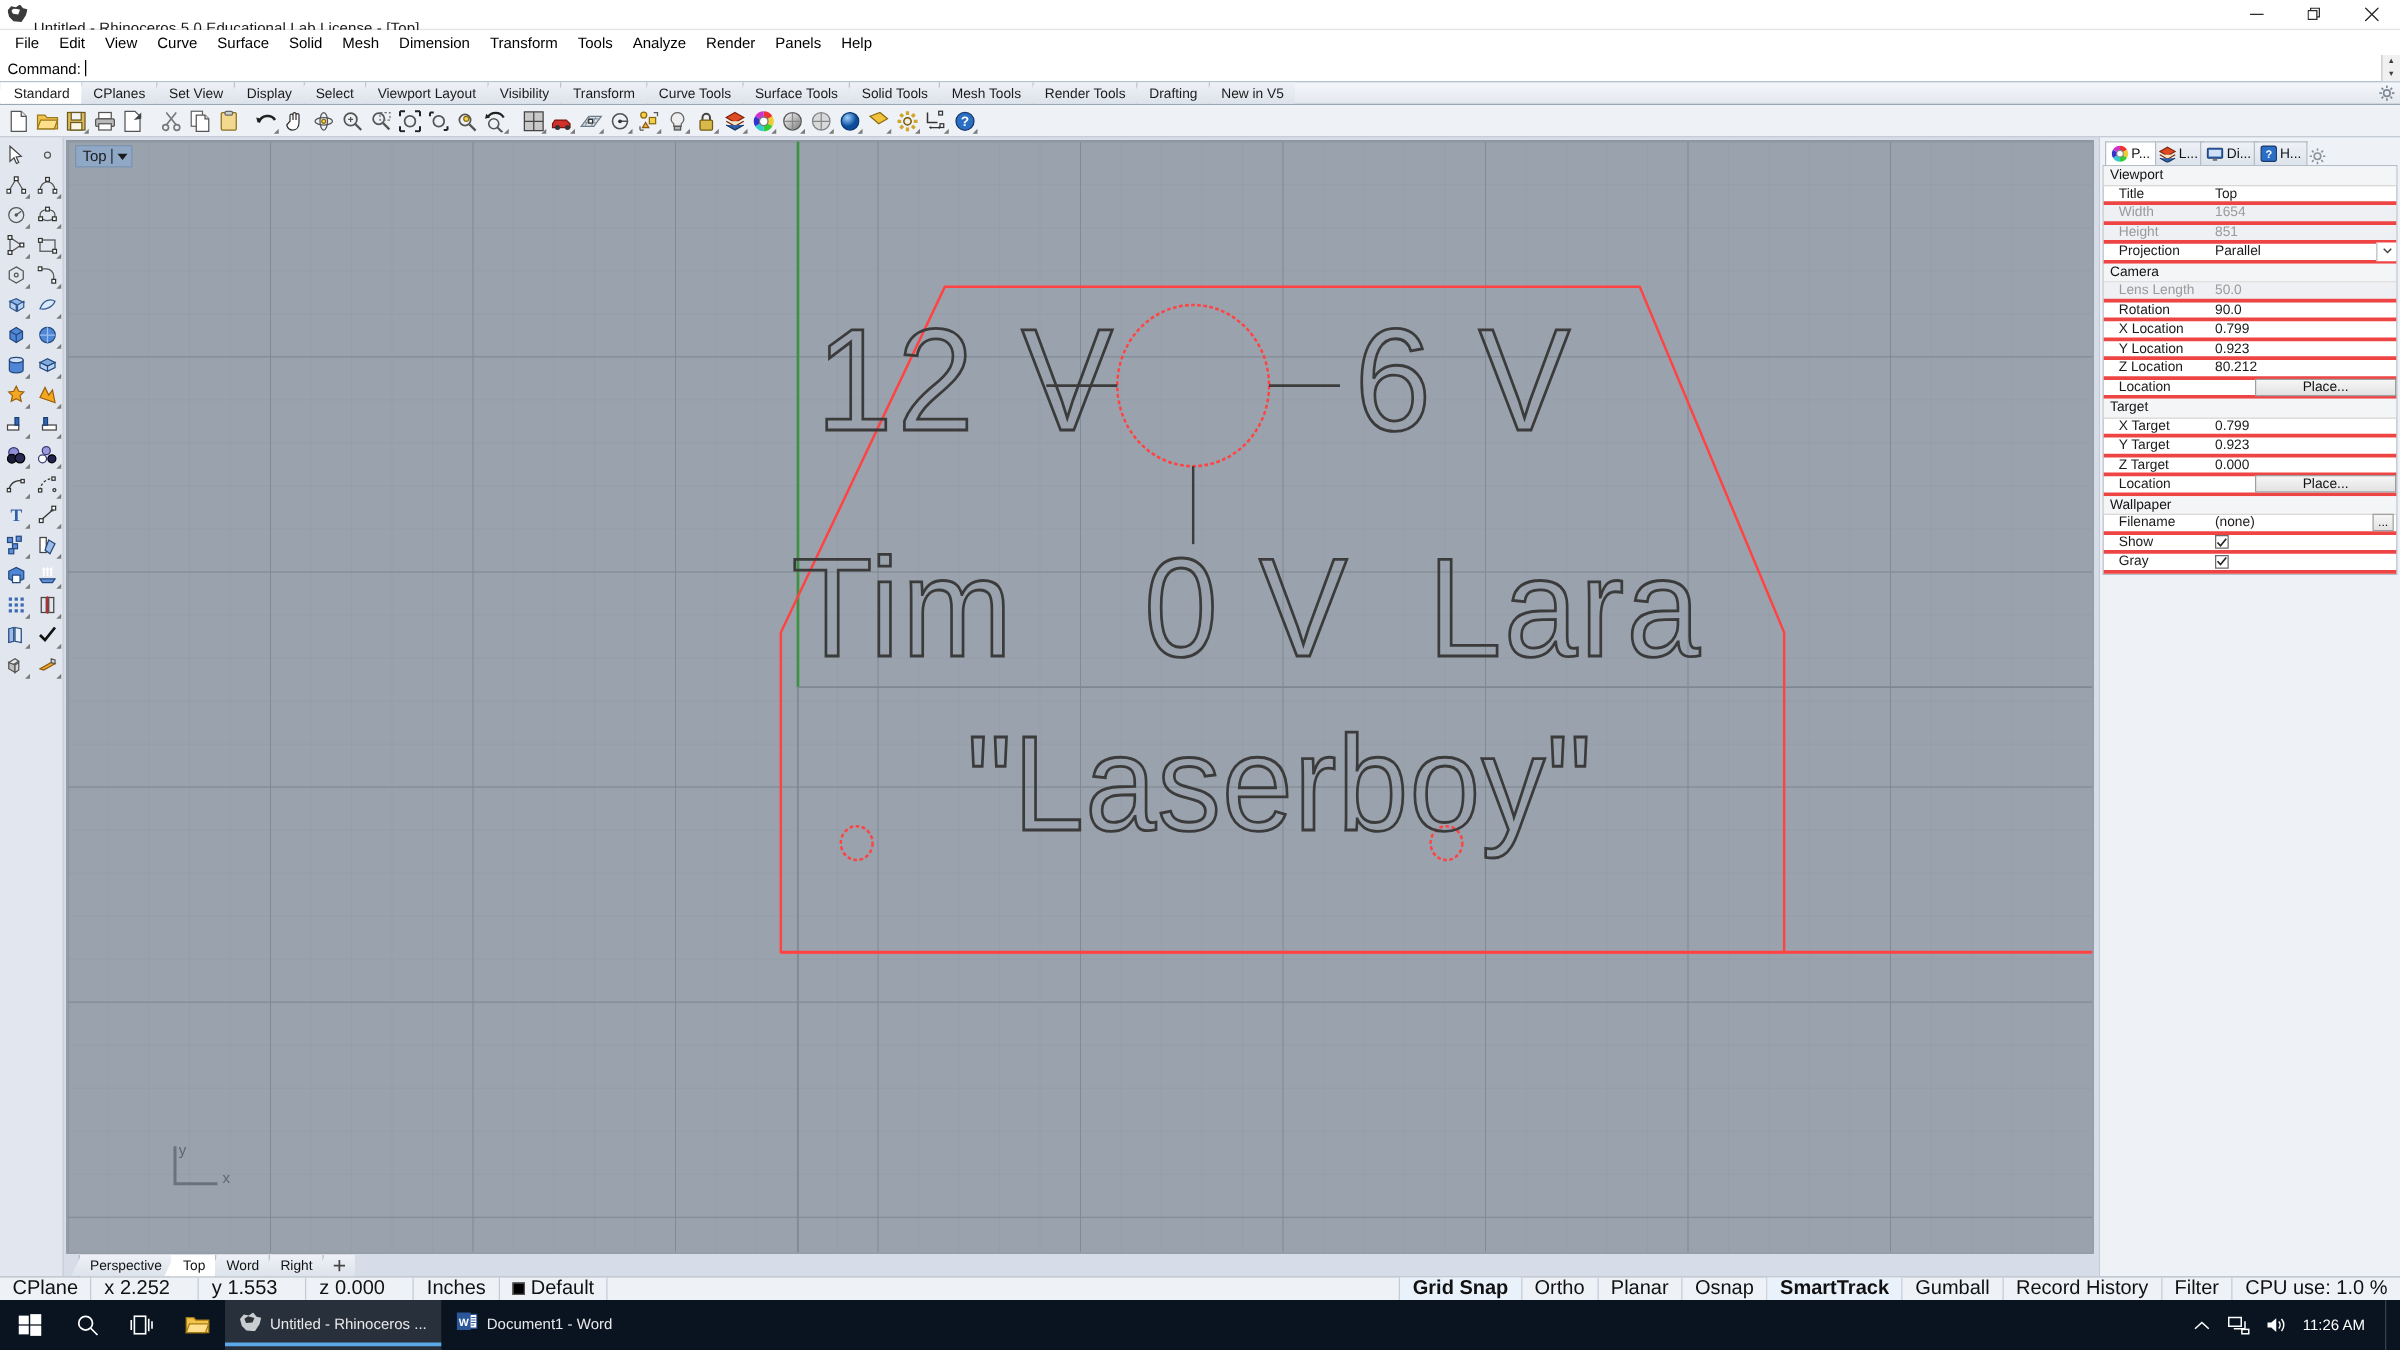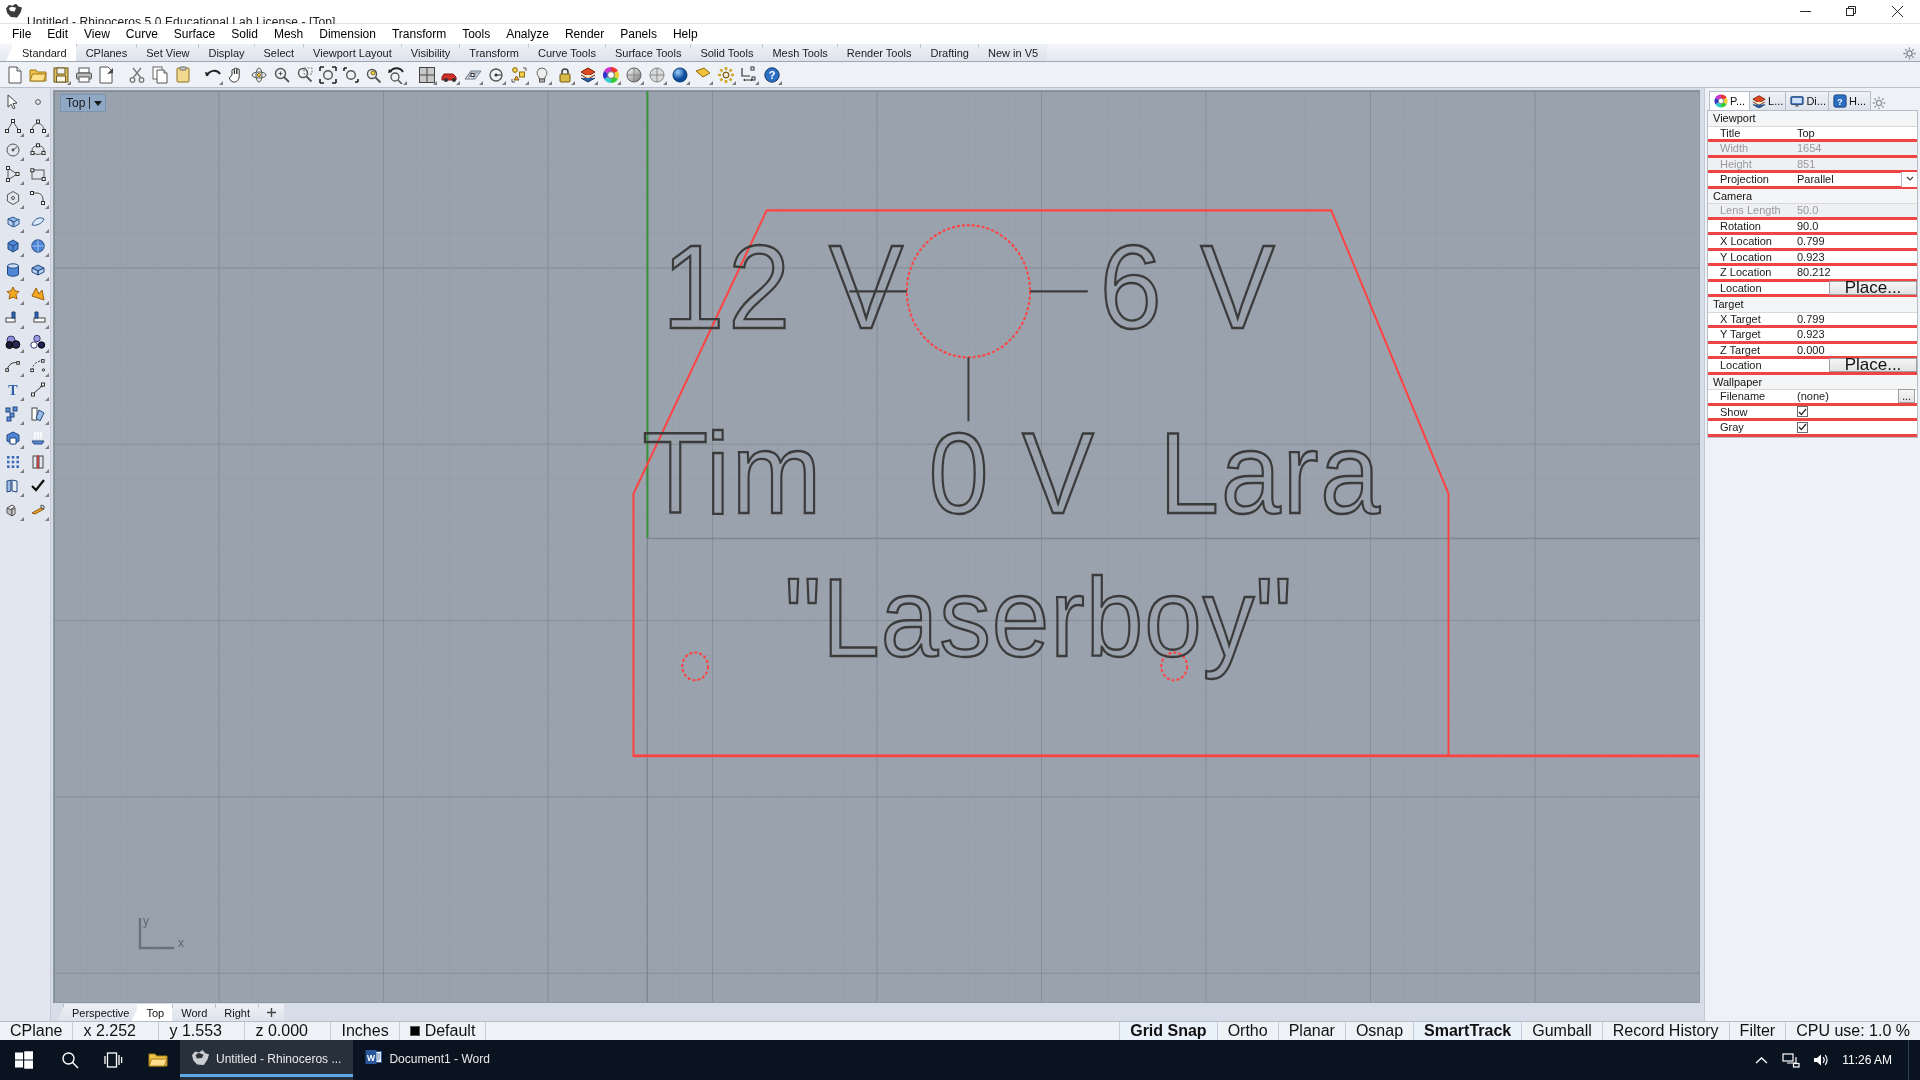--- a/index.html
+++ b/index.html
@@ -61,21 +61,21 @@
     position: absolute; right: 0; top: 0; width: 15px; height: 100%;
     display: flex; flex-direction: column; background: #f0f0f0; border-left: 1px solid #c8c8c8;
   }
   .scroll-arrows div {
     flex: 1; display: flex; align-items: center; justify-content: center; font-size: 6px; color: #404040;
   }
 
   
   .tabstrip {
     flex: 0 0 18px; background: linear-gradient(#f4f6f9, #e3e8ef);
-    display: flex; align-items: flex-end; padding-left: 12px; position: relative;
+    display: flex; align-items: flex-end; padding-left: 1px; position: relative;
     border-bottom: 1px solid #9aa7b5;
   }
   .ttab {
     font-size: 11px; color: #1b1b1b; padding: 1px 9px 1px 9px; height: 17px;
     display: flex; align-items: center; position: relative;
     background: linear-gradient(#eef1f6, #dde3eb);
     border-left: 1px solid #b9c2cd;
     transform: skewX(0deg);
     white-space: nowrap;
   }
@@ -165,22 +165,22 @@
   .proptable { background:#fff; border:1px solid #b4bdc8; border-top:1px solid #b4bdc8; flex:0 0 auto; }
   .prow { display:flex; height:15.5px; align-items:center; border-bottom:3px solid #ef4444; font-size:11px; }
   .prow.group { background:#f4f5f7; padding-left:5px; color:#111; border-bottom:1px solid #d8d8d8;}
   .prow .k { flex:0 0 84px; padding-left:12px; color:#1a1a1a; }
   .prow .v { flex:1 1 auto; padding-left:5px; color:#1a1a1a; }
   .prow.disabled .k, .prow.disabled .v { color:#9a9a9a; }
   .prow.disabled { background:#eef0f4; }
   .prow .v.withselect { display:flex; align-items:center; }
   .selbox { margin-left:auto; width:16px; height:15px; border-left:1px solid #b4bdc8;
             display:flex;align-items:center;justify-content:center; background:#fff; }
-  .btn-place { width:88px; height:14px; background:linear-gradient(#f6f6f6,#e2e2e2);
-    border:1px solid #9f9f9f; font-size:17px; display:flex;align-items:center;justify-content:center;
+  .btn-place { width:113px; height:14px; background:linear-gradient(#f6f6f6,#e2e2e2);
+    border:1px solid #9f9f9f; font-size:11px; display:flex;align-items:center;justify-content:center;
     color:#111;margin-left:32px; }
   .btn-dots { width:17px;height:14px; background:linear-gradient(#f6f6f6,#e2e2e2); border:1px solid #9f9f9f;
     font-size:10px; display:flex;align-items:center;justify-content:center; color:#111; margin-left:auto; margin-right:2px;}
   .chk { width:11px;height:11px;border:1px solid #6b6b6b;background:#fff;display:flex;align-items:center;justify-content:center;}
   .chk svg{display:block;}
 
   
   .statusbar {
     flex: 0 0 19px; background:#eef1f6; display:flex; align-items:stretch;
     border-top:1px solid #b4bdc8; font-size:16px; color:#111;
@@ -251,20 +251,29 @@
     <div class="mi">Dimension</div>
     <div class="mi">Transform</div>
     <div class="mi">Tools</div>
     <div class="mi">Analyze</div>
     <div class="mi">Render</div>
     <div class="mi">Panels</div>
     <div class="mi">Help</div>
   </div>
 
 
+  <div class="cmd-line">
+    <div class="label">Command:</div>
+    <span class="cmd-caret"></span>
+    <span></span>
+    <div class="scroll-arrows">
+      <div>▲</div>
+      <div>▼</div>
+    </div>
+  </div>
 
   <div class="tabstrip">
     <div class="ttab active">Standard</div>
     <div class="ttab">CPlanes</div>
     <div class="ttab">Set View</div>
     <div class="ttab">Display</div>
     <div class="ttab">Select</div>
     <div class="ttab">Viewport Layout</div>
     <div class="ttab">Visibility</div>
     <div class="ttab">Transform</div>

